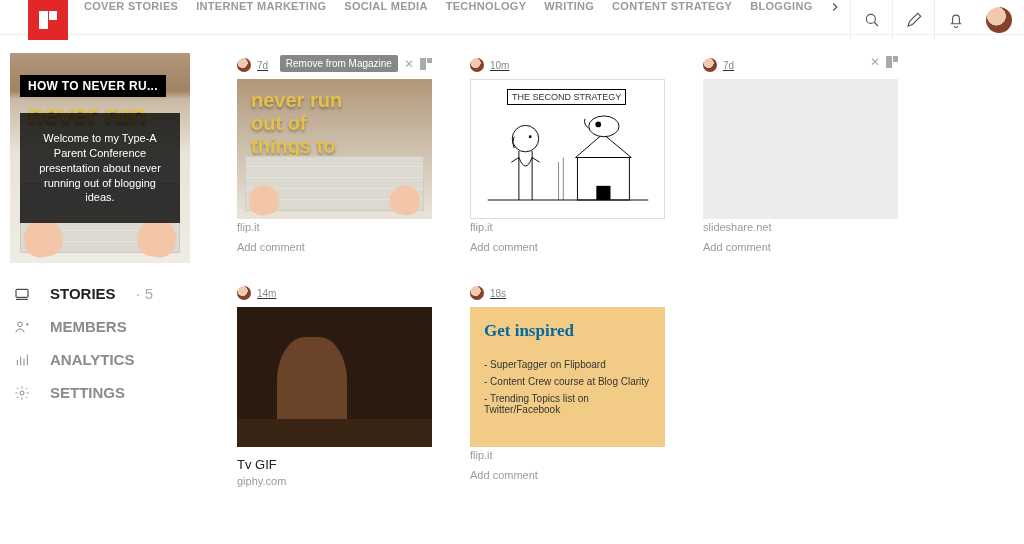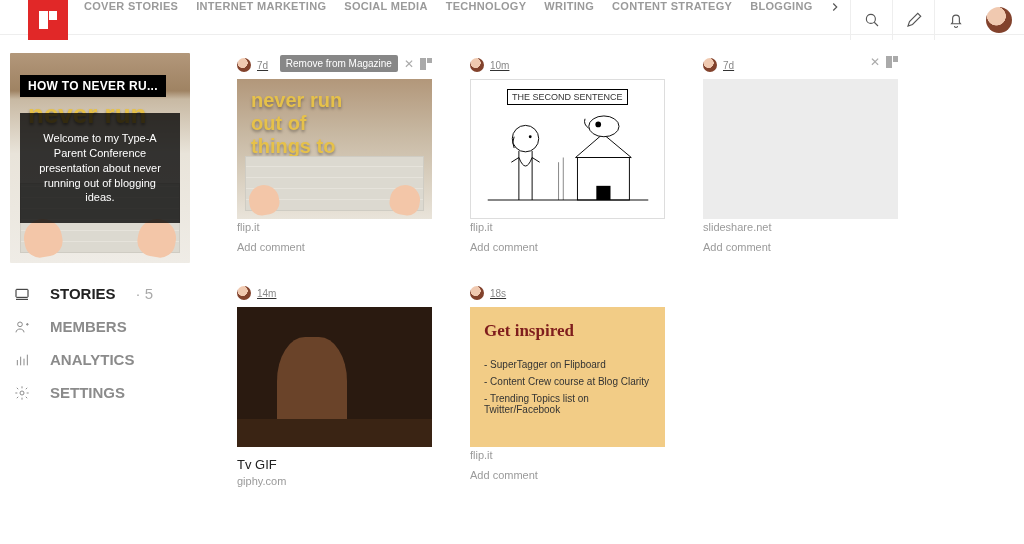--- a/index.html
+++ b/index.html
@@ -70,21 +70,21 @@
   .th-say .hand{bottom:4px;width:30px;height:30px;}
   .th-say .hand.l{left:12px}.th-say .hand.r{right:12px}
   .th-snoopy{background:#fff;border:1px solid #ddd;display:block;padding:6px;}
   .th-snoopy .cap{font-size:9px;text-align:center;border:1px solid #000;display:inline-block;padding:2px 4px;margin-left:30px;}
   .th-snoopy svg{display:block;margin:0 auto;}
   .th-grey{background:#ececec;}
   .th-tv  { background:#2a1a10;}
   .th-tv .person{position:absolute;left:40px;bottom:0;width:70px;height:110px;background:#6a4329;border-radius:40% 40% 0 0;}
   .th-tv .desk{position:absolute;left:0;right:0;bottom:0;height:28px;background:#3a2414;}
   .th-insp{background:#f2cc86;padding:14px;}
-  .th-insp .hdr{font-family:Georgia,serif;font-weight:700;font-size:17px;color:#7f1d1d;margin-bottom:18px;}
+  .th-insp .hdr{font-family:Georgia,serif;font-weight:700;font-size:17px;color:#0369a1;margin-bottom:18px;}
   .th-insp .li{font-size:10px;color:#333;margin:6px 0;}
 </style>
 </head>
 <body>
 
 <div class="topbar">
   <div class="logo">
     <div class="logo-inner">
         <span></span>
         <span></span>
@@ -215,21 +215,21 @@
         <div class="source">flip.it</div>
         <div class="addc">Add comment</div>
       </div>
 
       <div class="card">
         <div class="cardhead">
           <div class="mini-av"></div>
           <span class="ts">10m</span>
         </div>
         <div class="thumb th-snoopy">
-          <div class="cap">THE SECOND SENTENCE</div>
+          <div class="cap">THE SECOND STRATEGY</div>
           <svg viewBox="0 0 180 110" width="170" height="105">
             <rect x="100" y="55" width="55" height="45" fill="#fff" stroke="#000"></rect>
             <polygon points="98,55 157,55 127,30" fill="#fff" stroke="#000"></polygon>
             <rect x="120" y="85" width="15" height="15" fill="#000"></rect>
             <ellipse cx="128" cy="22" rx="16" ry="11" fill="#fff" stroke="#000"></ellipse>
             <circle cx="122" cy="20" r="3" fill="#000"></circle>
             <path d="M112 24 q-6 -4 -4 -10" fill="#fff" stroke="#000"></path>
             <circle cx="45" cy="35" r="14" fill="#fff" stroke="#000"></circle>
             <circle cx="50" cy="33" r="1.5" fill="#000"></circle>
             <path d="M33 33 q-3 6 0 12" fill="none" stroke="#000"></path>

